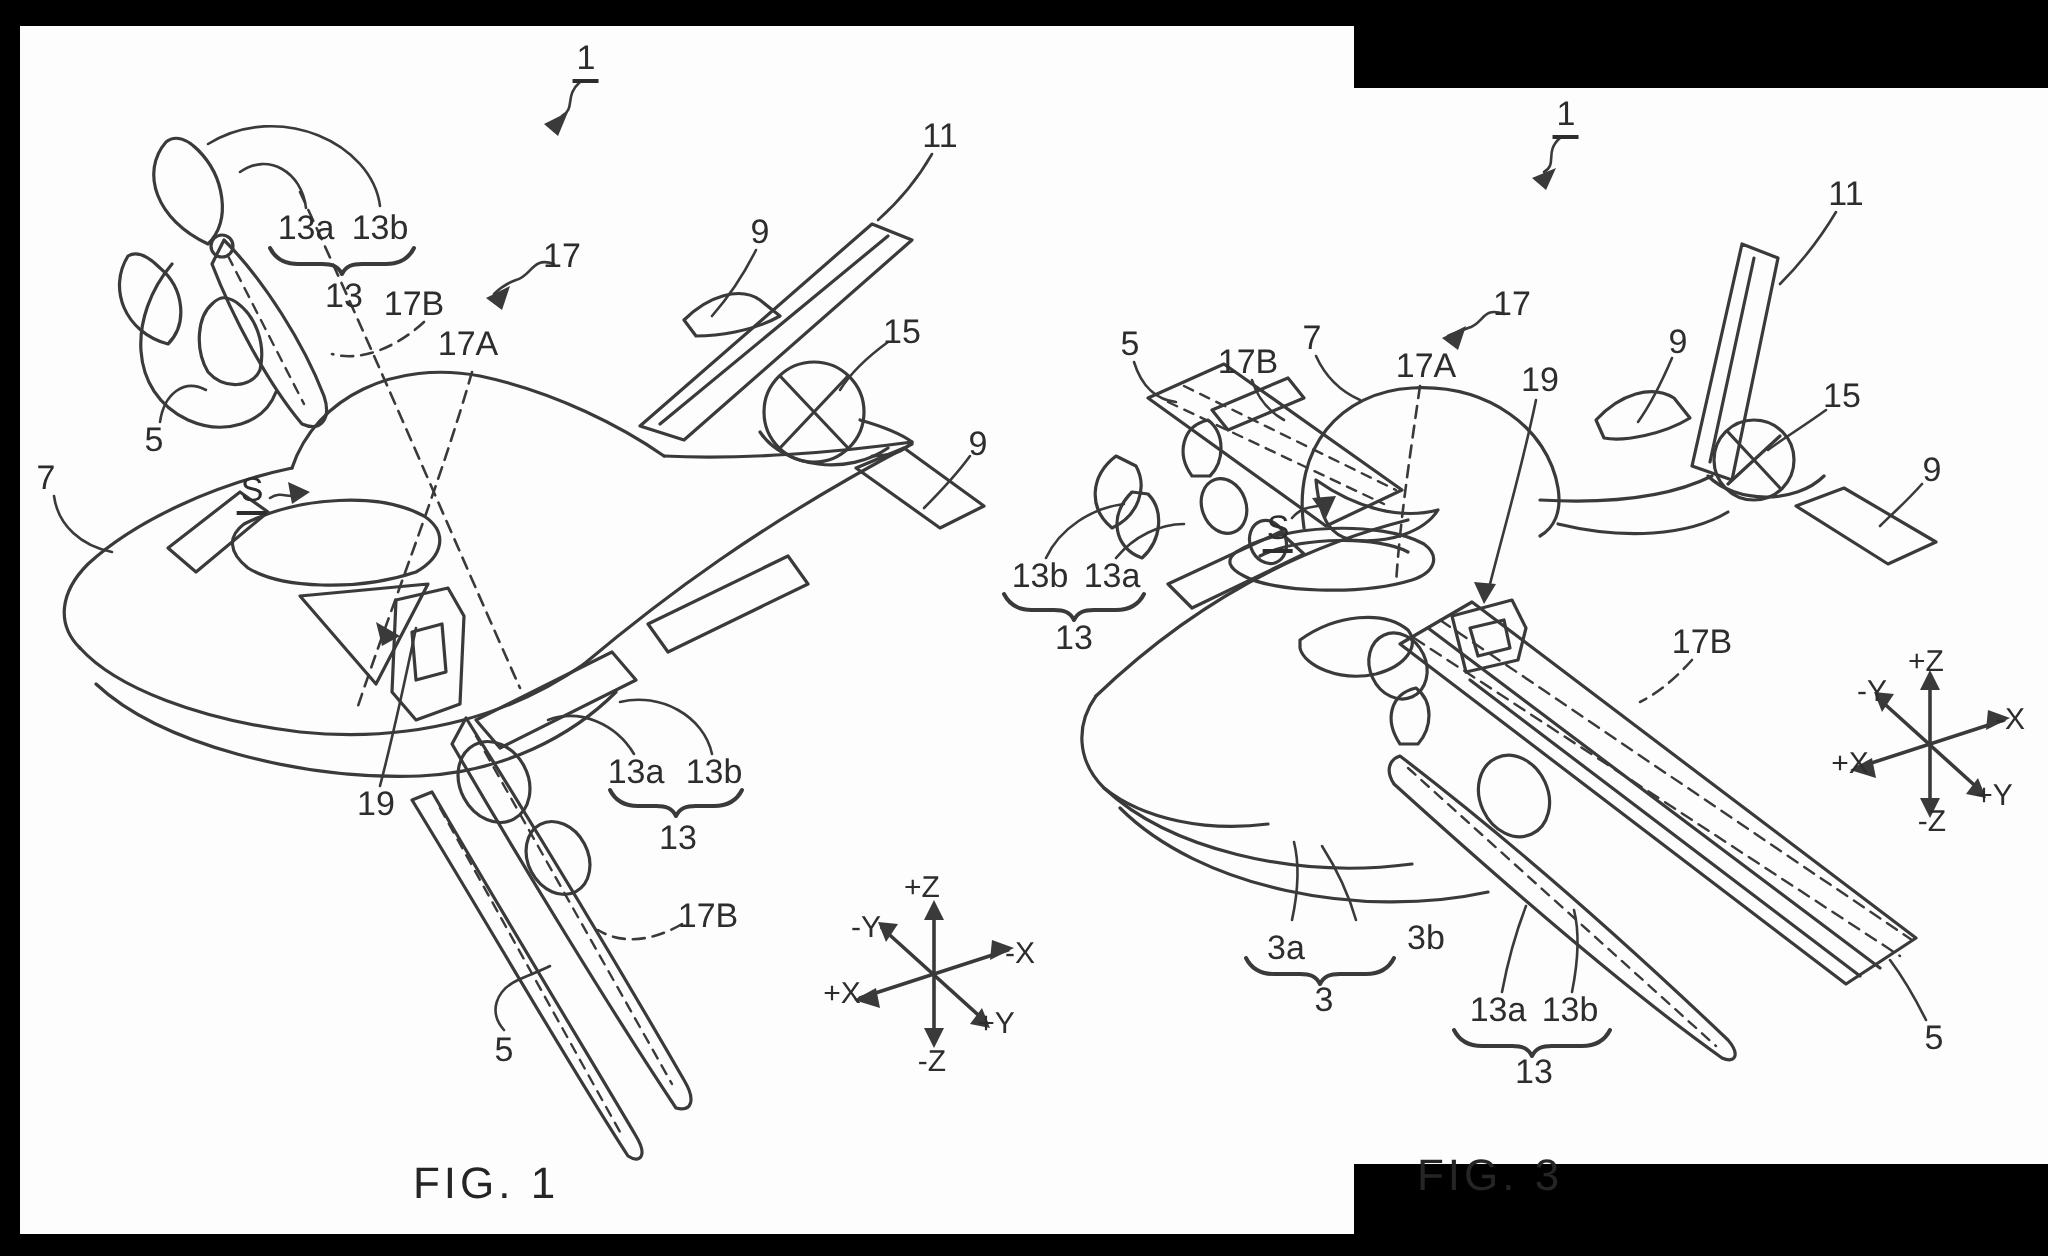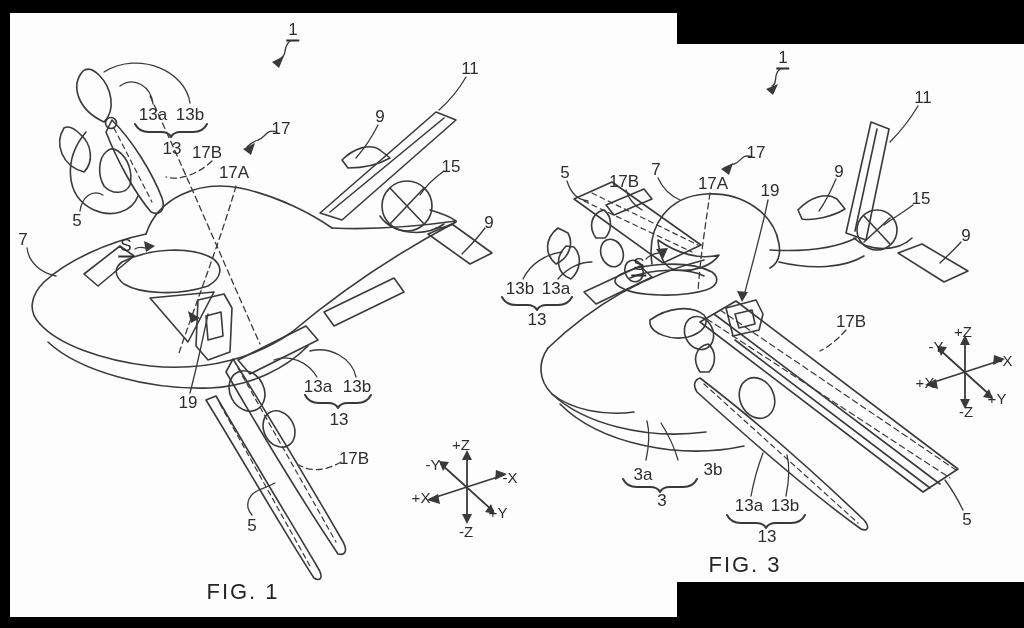--- a/index.html
+++ b/index.html
@@ -278,21 +278,21 @@
   <span class="lbl" style="left:537px;top:319px">13</span>
   <span class="lbl ul" style="left:639px;top:266px">S</span>
   <span class="lbl" style="left:851px;top:321px">17B</span>
   <span class="lbl" style="left:643px;top:474px">3a</span>
   <span class="lbl" style="left:713px;top:469px">3b</span>
   <span class="lbl" style="left:662px;top:500px">3</span>
   <span class="lbl" style="left:749px;top:505px">13a</span>
   <span class="lbl" style="left:785px;top:505px">13b</span>
   <span class="lbl" style="left:767px;top:536px">13</span>
   <span class="lbl" style="left:967px;top:519px">5</span>
-  <span class="caption" style="left:745px;top:565px">FIG. 3</span>
+  <span class="caption" style="left:745px;top:588px">FIG. 3</span>
 
   <span class="axlbl" style="left:963px;top:331px">+Z</span>
   <span class="axlbl" style="left:966px;top:411px">-Z</span>
   <span class="axlbl" style="left:936px;top:346px">-Y</span>
   <span class="axlbl" style="left:997px;top:398px">+Y</span>
   <span class="axlbl" style="left:925px;top:382px">+X</span>
   <span class="axlbl" style="left:1005px;top:360px">-X</span>
 
 </div>
 

